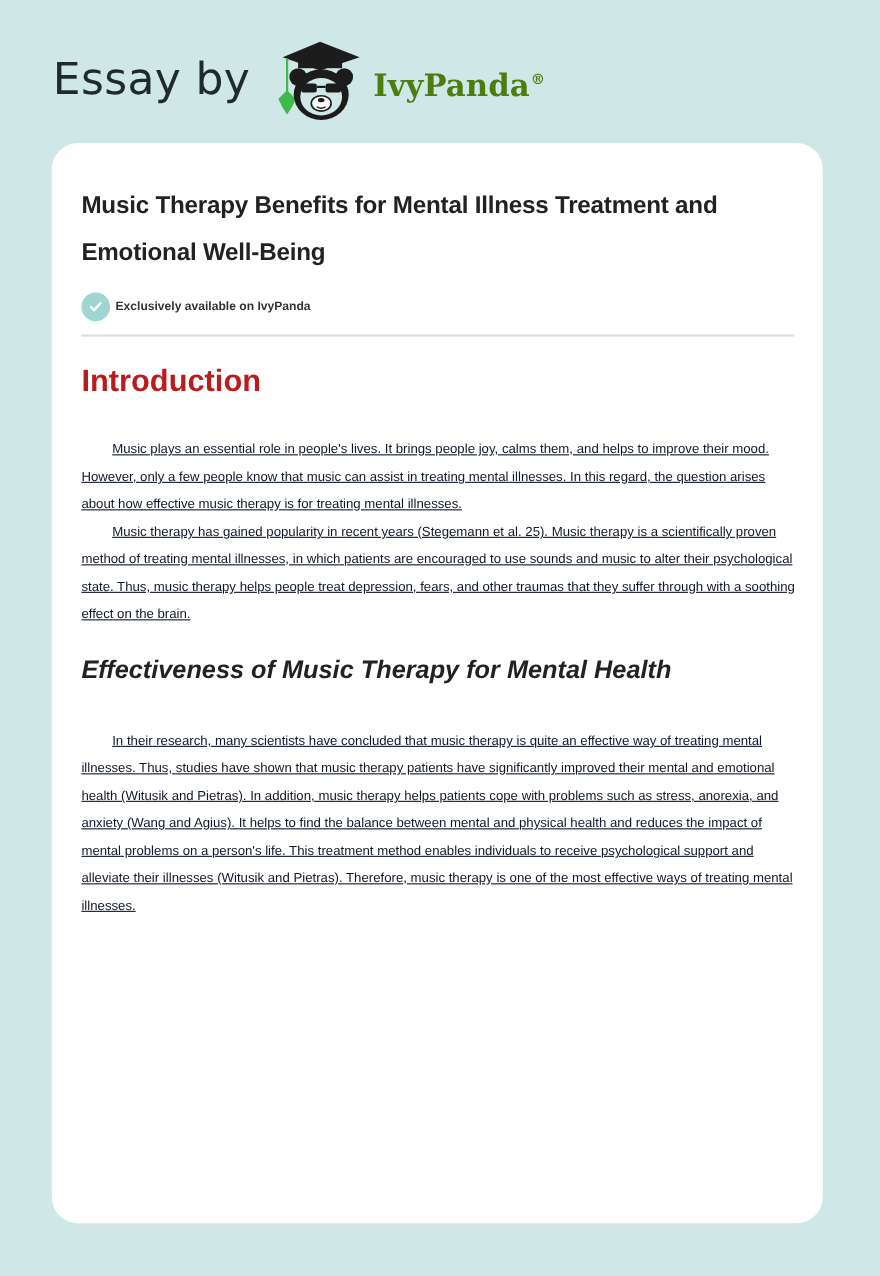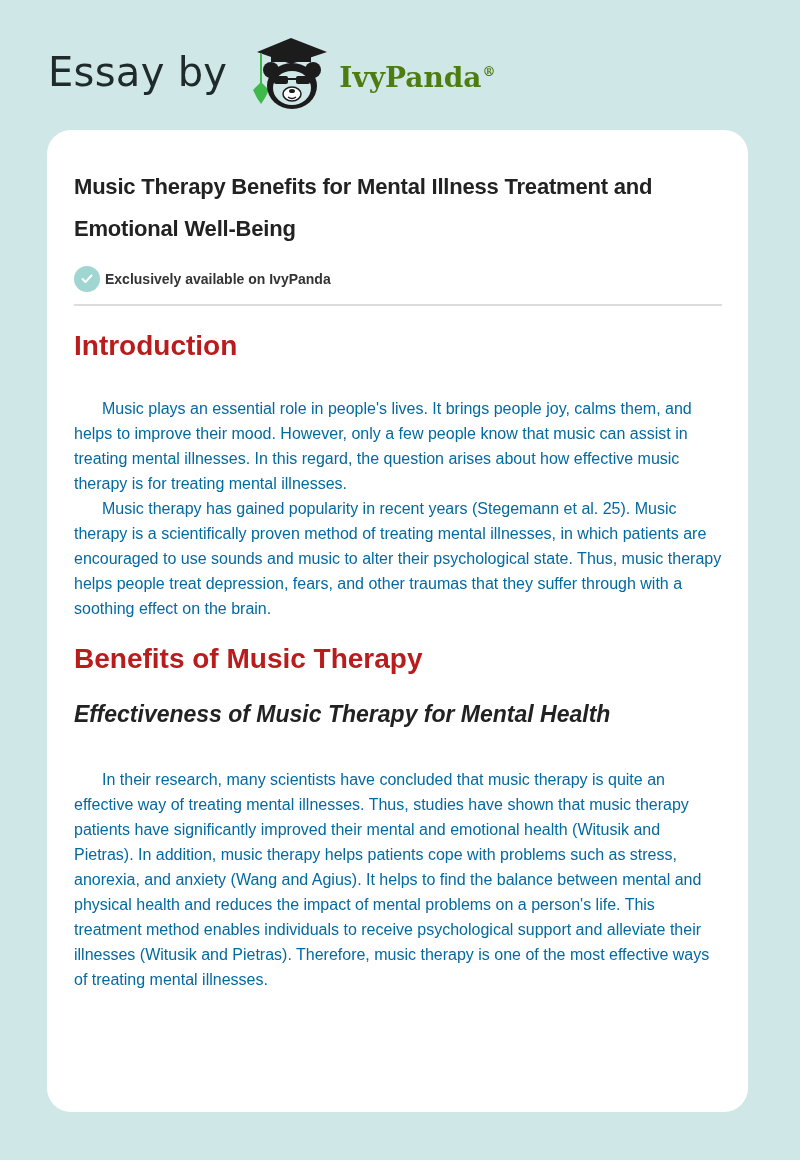--- a/index.html
+++ b/index.html
@@ -78,21 +78,21 @@
       width: 26px;
       height: 26px;
       border-radius: 50%;
       background: #9fd6d2;
       display: flex;
       align-items: center;
       justify-content: center;
       margin-right: 5px;
     }
     .exclusive-text {
-      font-size: 14px;
+      font-size: 11px;
       font-weight: bold;
       color: #333333;
     }
     .divider {
       height: 2px;
       background: #dcdcdc;
       margin-top: 12px;
       width: 648px;
     }
     h2 {
@@ -107,26 +107,27 @@
     }
     h3 {
       font-size: 23px;
       font-weight: bold;
       margin: 22px 0 0 0;
       line-height: 30px;
       color: #222222;
       font-style: italic;
     }
     p {
-      font-size: 16px;
+      font-size: 12px;
       line-height: 25px;
       margin: 0;
       text-indent: 28px;
-      color: #0369a1;
+      color: #0f172a;
       width: 650px;
+      text-decoration: underline;
     }
     p.first { margin-top: 32px; }
     p.next { margin-top: 0; }
     p.after-h3 { margin-top: 38px; }
   </style>
 </head>
 <body>
 
 <div class="brand">
   <span class="brand-prefix">Essay by</span>
@@ -169,17 +170,16 @@
 
   <div class="divider"></div>
 
   <section>
     <h2>Introduction</h2>
     <p class="first">Music plays an essential role in people's lives. It brings people joy, calms them, and helps to improve their mood. However, only a few people know that music can assist in treating mental illnesses. In this regard, the question arises about how effective music therapy is for treating mental illnesses.</p>
     <p class="next">Music therapy has gained popularity in recent years (Stegemann et al. 25). Music therapy is a scientifically proven method of treating mental illnesses, in which patients are encouraged to use sounds and music to alter their psychological state. Thus, music therapy helps people treat depression, fears, and other traumas that they suffer through with a soothing effect on the brain.</p>
   </section>
 
   <section>
-    <h2 class="second">Benefits of Music Therapy</h2>
     <h3>Effectiveness of Music Therapy for Mental Health</h3>
     <p class="after-h3">In their research, many scientists have concluded that music therapy is quite an effective way of treating mental illnesses. Thus, studies have shown that music therapy patients have significantly improved their mental and emotional health (Witusik and Pietras). In addition, music therapy helps patients cope with problems such as stress, anorexia, and anxiety (Wang and Agius). It helps to find the balance between mental and physical health and reduces the impact of mental problems on a person's life. This treatment method enables individuals to receive psychological support and alleviate their illnesses (Witusik and Pietras). Therefore, music therapy is one of the most effective ways of treating mental illnesses.</p>
   </section>
 </main>
 
 </body></html>

